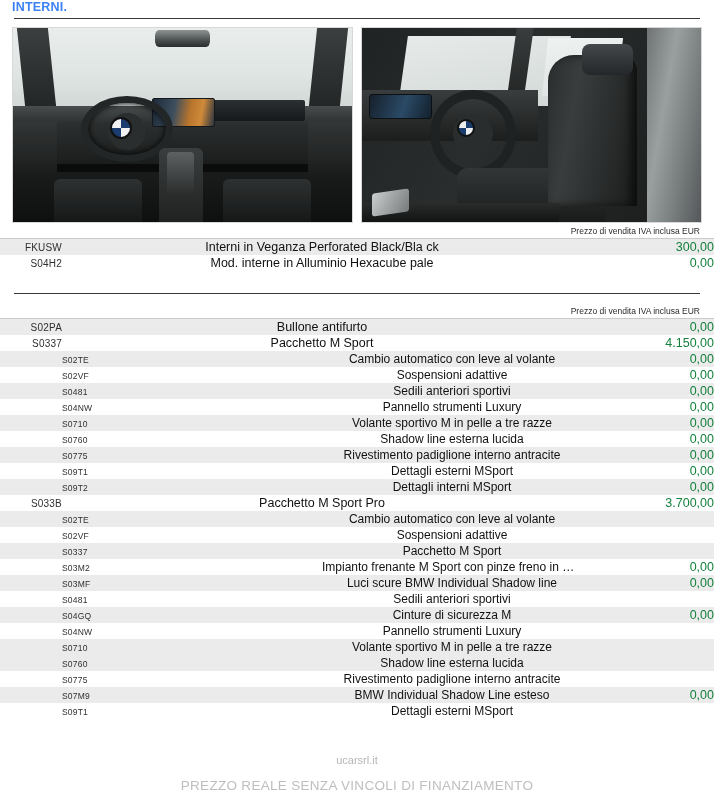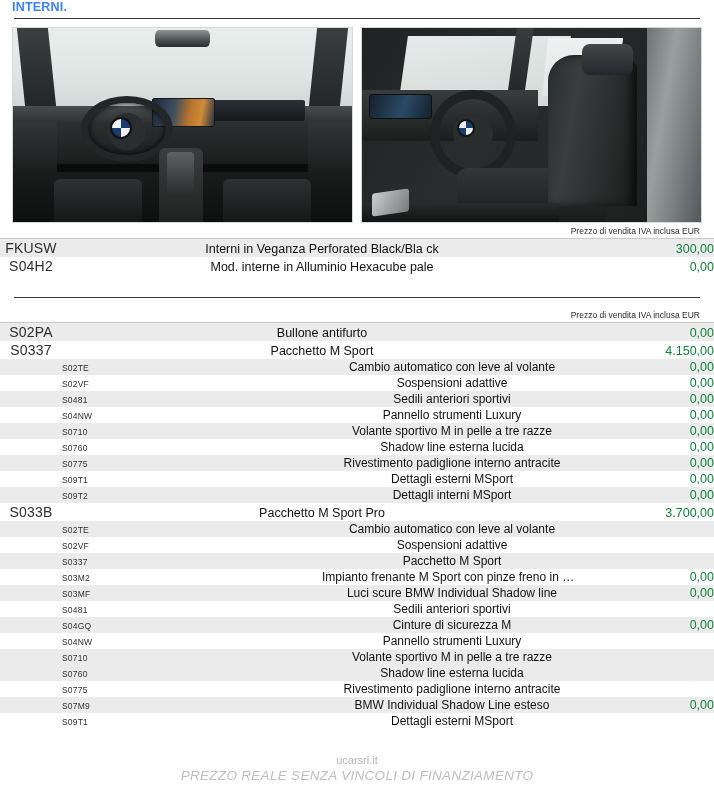--- a/index.html
+++ b/index.html
@@ -217,23 +217,23 @@
     border-collapse: collapse;
     table-layout: fixed;
   }
   table.opt tr.stripe { background: #ebebeb; }
   table.opt td {
     vertical-align: baseline;
     padding: 1px 0 1px 0;
   }
   td.code {
     width: 62px;
-    font-size: 14px;
+    font-size: 10px;
     color: #2f2f2f;
-    text-align: center;
+    text-align: right;
     padding-left: 16px;
     letter-spacing: 0.2px;
     white-space: nowrap;
   }
   td.code-sub {
     width: 62px;
   }
   td.subcode {
     width: 60px;
     font-size: 8.5px;
@@ -277,27 +277,26 @@
     left: 50%;
     top: 0px;
     transform: translateX(-50%);
     font-size: 11px;
     color: rgba(120,120,120,0.55);
     white-space: nowrap;
   }
   .wm-claim {
     position: absolute;
     left: 50%;
-    top: 14px;
+    top: 24px;
     transform: translateX(-50%);
     font-size: 13.5px;
     color: rgba(150,150,150,0.62);
     white-space: nowrap;
     letter-spacing: 0.3px;
-    font-style: italic;
   }
 </style>
 </head>
 <body>
 
 <div class="page">
 
   <div class="section-head">INTERNI.</div>
   <div class="section-rule"></div>
 

